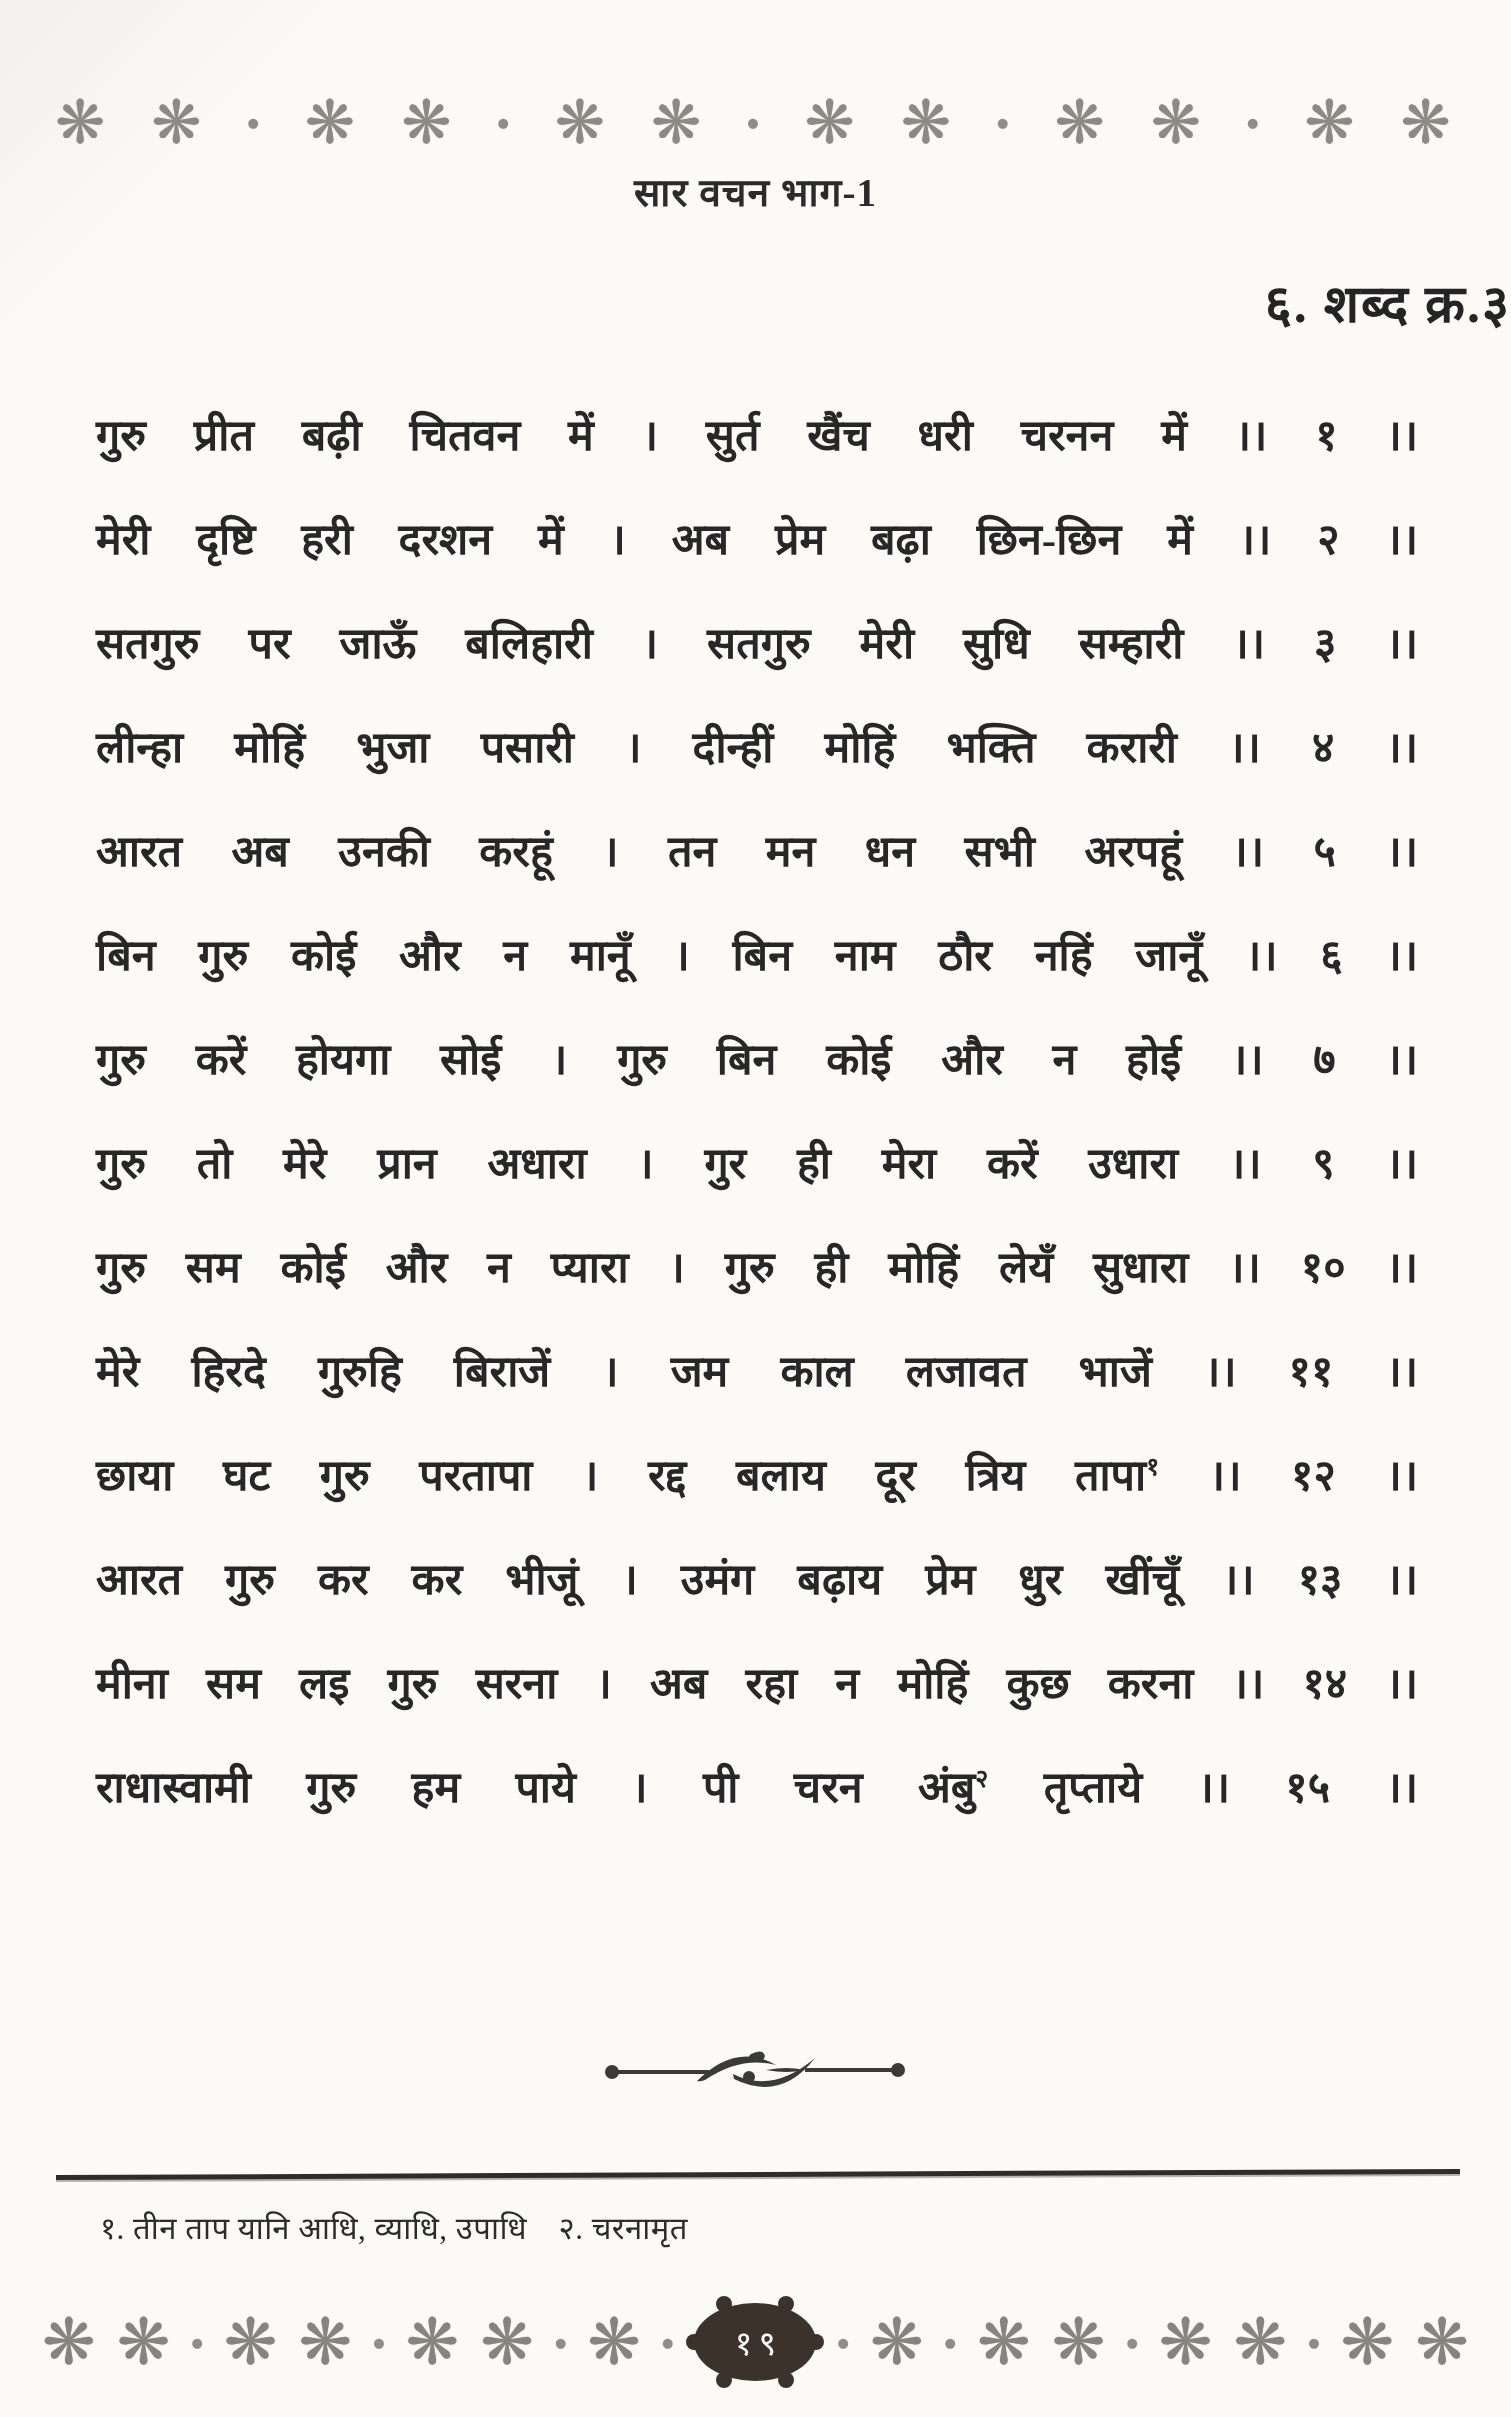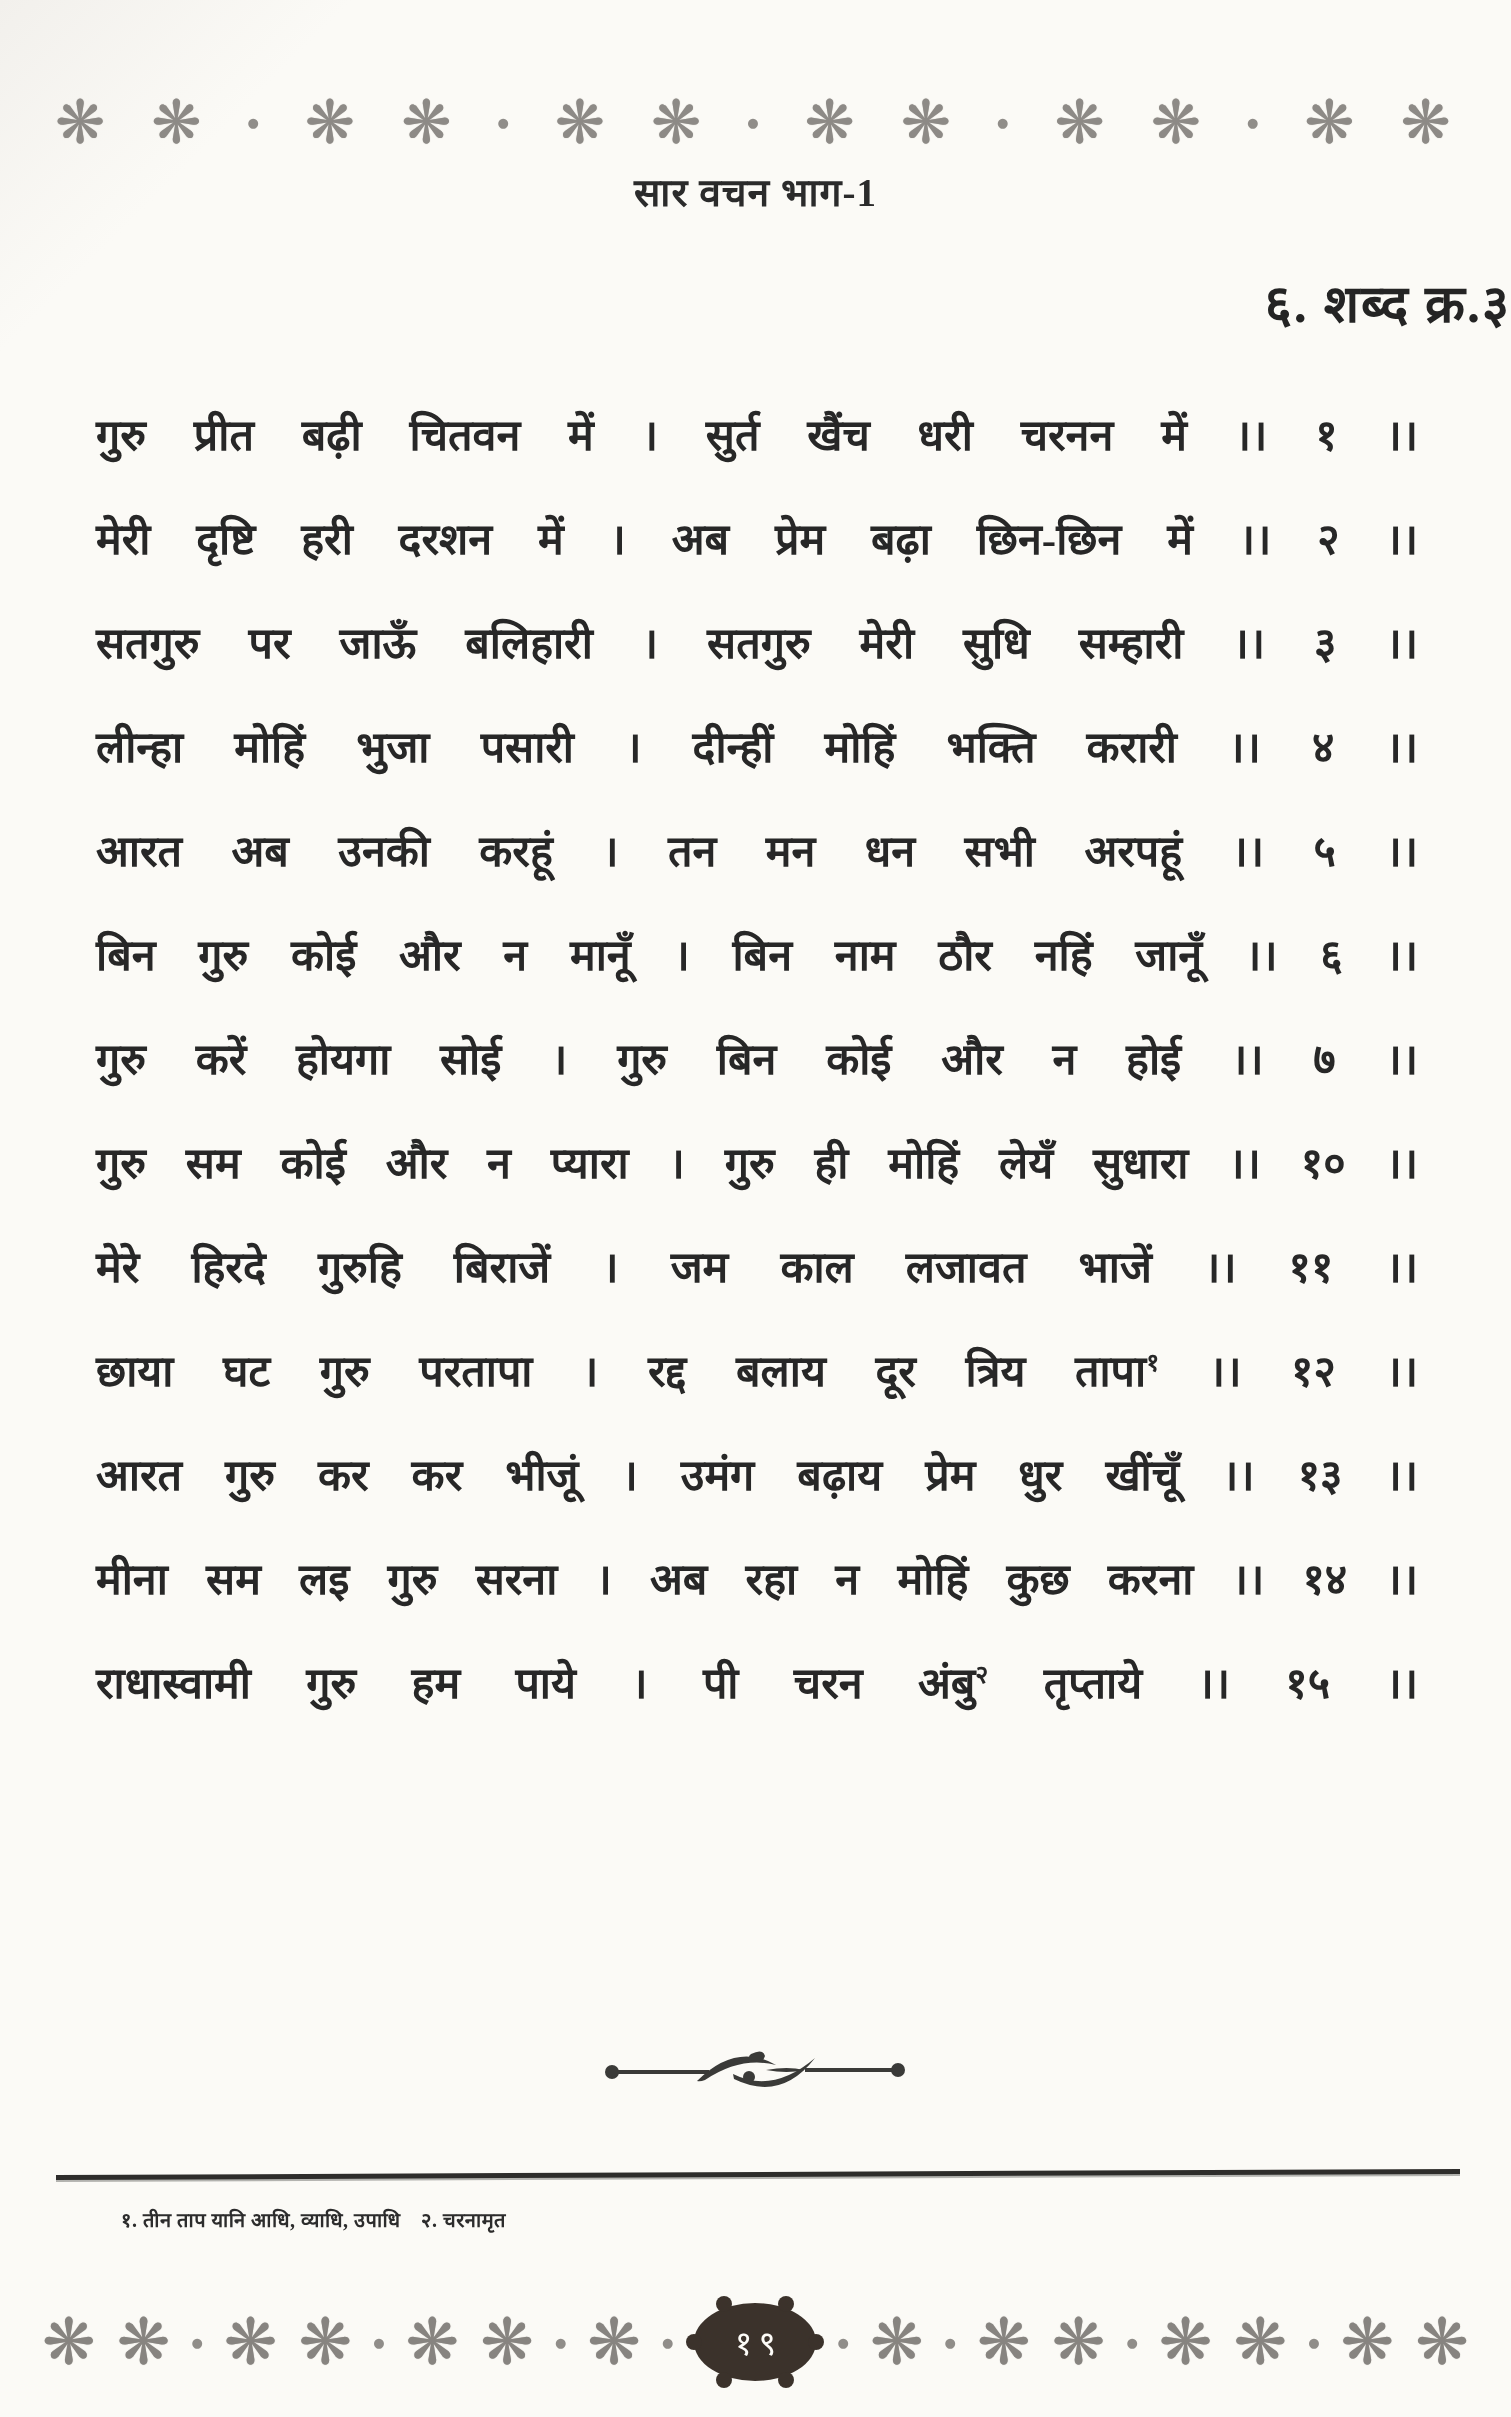--- a/index.html
+++ b/index.html
@@ -58,21 +58,21 @@
     display:flex;justify-content:center;
   }
   
   .rule{
     position:absolute;top:2172px;left:56px;width:1404px;height:5px;
     background:#2e2d2b;transform:rotate(-0.25deg);
     box-shadow:0 2px 0 rgba(46,45,43,.35);
   }
   .footnote{
     position:absolute;top:2206px;left:100px;
-    font-size:20px;font-weight:bold;color:#2c2c2c;letter-spacing:.5px;margin-left:21px;
+    font-size:31px;font-weight:normal;color:#2c2c2c;letter-spacing:.5px;
   }
   
   .badge{
     position:relative;flex:0 0 auto;
     width:122px;height:78px;border-radius:50%;
     background:#3b322b;
     display:flex;align-items:center;justify-content:center;
   }
   .badge .num{
     color:#fdfcf8;font-size:34px;font-weight:normal;
@@ -118,20 +118,21 @@
   <div class="section-heading">६. शब्द क्र.३</div>
 
   <div class="verses">
     <p class="verse"><span>गुरु प्रीत बढ़ी चितवन में । सुर्त खैंच धरी चरनन में</span><sup class="fn"></sup> <span class="tail">।। १ ।।</span></p>
     <p class="verse"><span>मेरी दृष्टि हरी दरशन में । अब प्रेम बढ़ा छिन-छिन में</span><sup class="fn"></sup> <span class="tail">।। २ ।।</span></p>
     <p class="verse"><span>सतगुरु पर जाऊँ बलिहारी । सतगुरु मेरी सुधि सम्हारी</span><sup class="fn"></sup> <span class="tail">।। ३ ।।</span></p>
     <p class="verse"><span>लीन्हा मोहिं भुजा पसारी । दीन्हीं मोहिं भक्ति करारी</span><sup class="fn"></sup> <span class="tail">।। ४ ।।</span></p>
     <p class="verse"><span>आरत अब उनकी करहूं । तन मन धन सभी अरपहूं</span><sup class="fn"></sup> <span class="tail">।। ५ ।।</span></p>
     <p class="verse"><span>बिन गुरु कोई और न मानूँ । बिन नाम ठौर नहिं जानूँ</span><sup class="fn"></sup> <span class="tail">।। ६ ।।</span></p>
     <p class="verse"><span>गुरु करें होयगा सोई । गुरु बिन कोई और न होई</span><sup class="fn"></sup> <span class="tail">।। ७ ।।</span></p>
+    <p class="verse"><span>गुरु तो मेरे प्रान अधारा । गुर ही मेरा करें उधारा</span><sup class="fn"></sup> <span class="tail">।। ९ ।।</span></p>
     <p class="verse"><span>गुरु सम कोई और न प्यारा । गुरु ही मोहिं लेयँ सुधारा</span><sup class="fn"></sup> <span class="tail">।। १० ।।</span></p>
     <p class="verse"><span>मेरे हिरदे गुरुहि बिराजें । जम काल लजावत भाजें</span><sup class="fn"></sup> <span class="tail">।। ११ ।।</span></p>
     <p class="verse"><span>छाया घट गुरु परतापा । रद्द बलाय दूर त्रिय तापा</span><sup class="fn">१</sup> <span class="tail">।। १२ ।।</span></p>
     <p class="verse"><span>आरत गुरु कर कर भीजूं । उमंग बढ़ाय प्रेम धुर खींचूँ</span><sup class="fn"></sup> <span class="tail">।। १३ ।।</span></p>
     <p class="verse"><span>मीना सम लइ गुरु सरना । अब रहा न मोहिं कुछ करना</span><sup class="fn"></sup> <span class="tail">।। १४ ।।</span></p>
     <p class="verse"><span>राधास्वामी गुरु हम पाये । पी चरन अंबु</span><sup class="fn">२</sup> <span class="tail">तृप्ताये ।। १५ ।।</span></p>
   </div>
 
   <div class="divider">
     <svg width="310" height="70" viewBox="0 0 310 70" xmlns="http://www.w3.org/2000/svg" aria-hidden="true">

